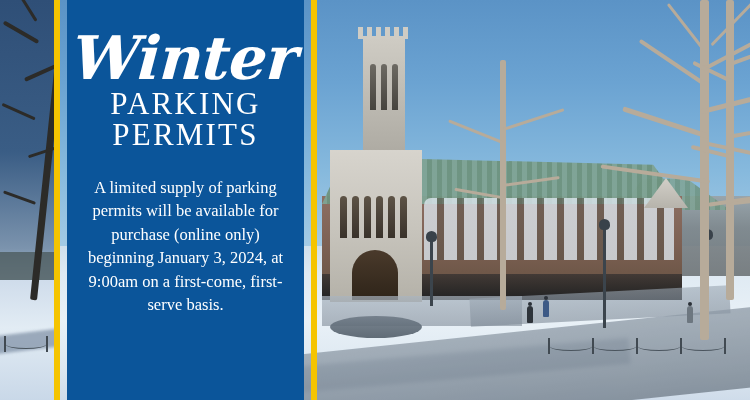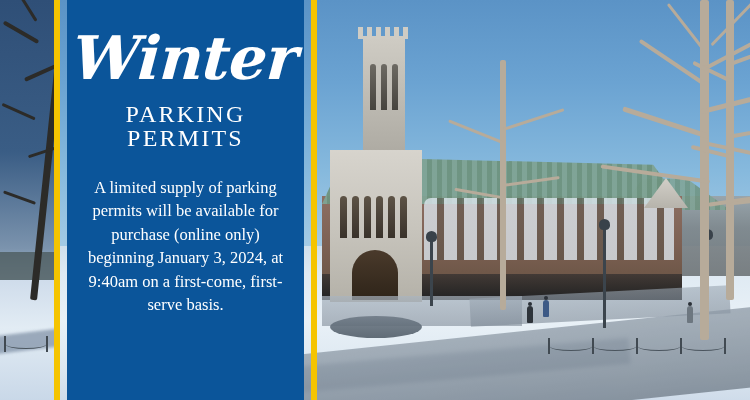--- a/index.html
+++ b/index.html
@@ -252,23 +252,22 @@
     font-family: "DejaVu Serif", serif;
     font-style: italic;
     font-weight: 700;
     font-size: 60px;
     line-height: 1;
     color: #ffffff;
     letter-spacing: -1px;
     transform: skewX(-4deg);
   }
   .title-sub {
-    margin-top: 14px;
     font-family: "Liberation Serif", serif;
-    font-size: 24px;
+    font-size: 31px;
     font-weight: 400;
     letter-spacing: 2.2px;
     color: #ffffff;
     line-height: 1;
   }
   .body-copy {
     margin-top: 26px;
     width: 218px;
     font-family: "Liberation Serif", serif;
     font-size: 16.5px;
@@ -401,17 +400,17 @@
   </div>
 
   <div class="rule rule-left" style="background: rgb(245, 196, 0);"></div>
   <div class="rule rule-right" style="background: rgb(245, 196, 0);"></div>
 
   <div class="panel" style="background: rgb(11, 85, 154);">
     <div class="title-script" style="color: rgb(255, 255, 255);">Winter</div>
 
     <div class="title-sub" style="color: rgb(255, 255, 255);">PARKING PERMITS</div>
 
-    <p class="body-copy" style="color: rgb(255, 255, 255);">A limited supply of parking permits will be available for purchase (online only) beginning January 3, 2024, at 9:40am on a first-come, first-serve basis.</p>
+    <p class="body-copy" style="color: rgb(255, 255, 255);">A limited supply of parking permits will be available for purchase (online only) beginning January 3, 2024, at 9:00am on a first-come, first-serve basis.</p>
 
   </div>
 
 </div>
 
 </body></html>

